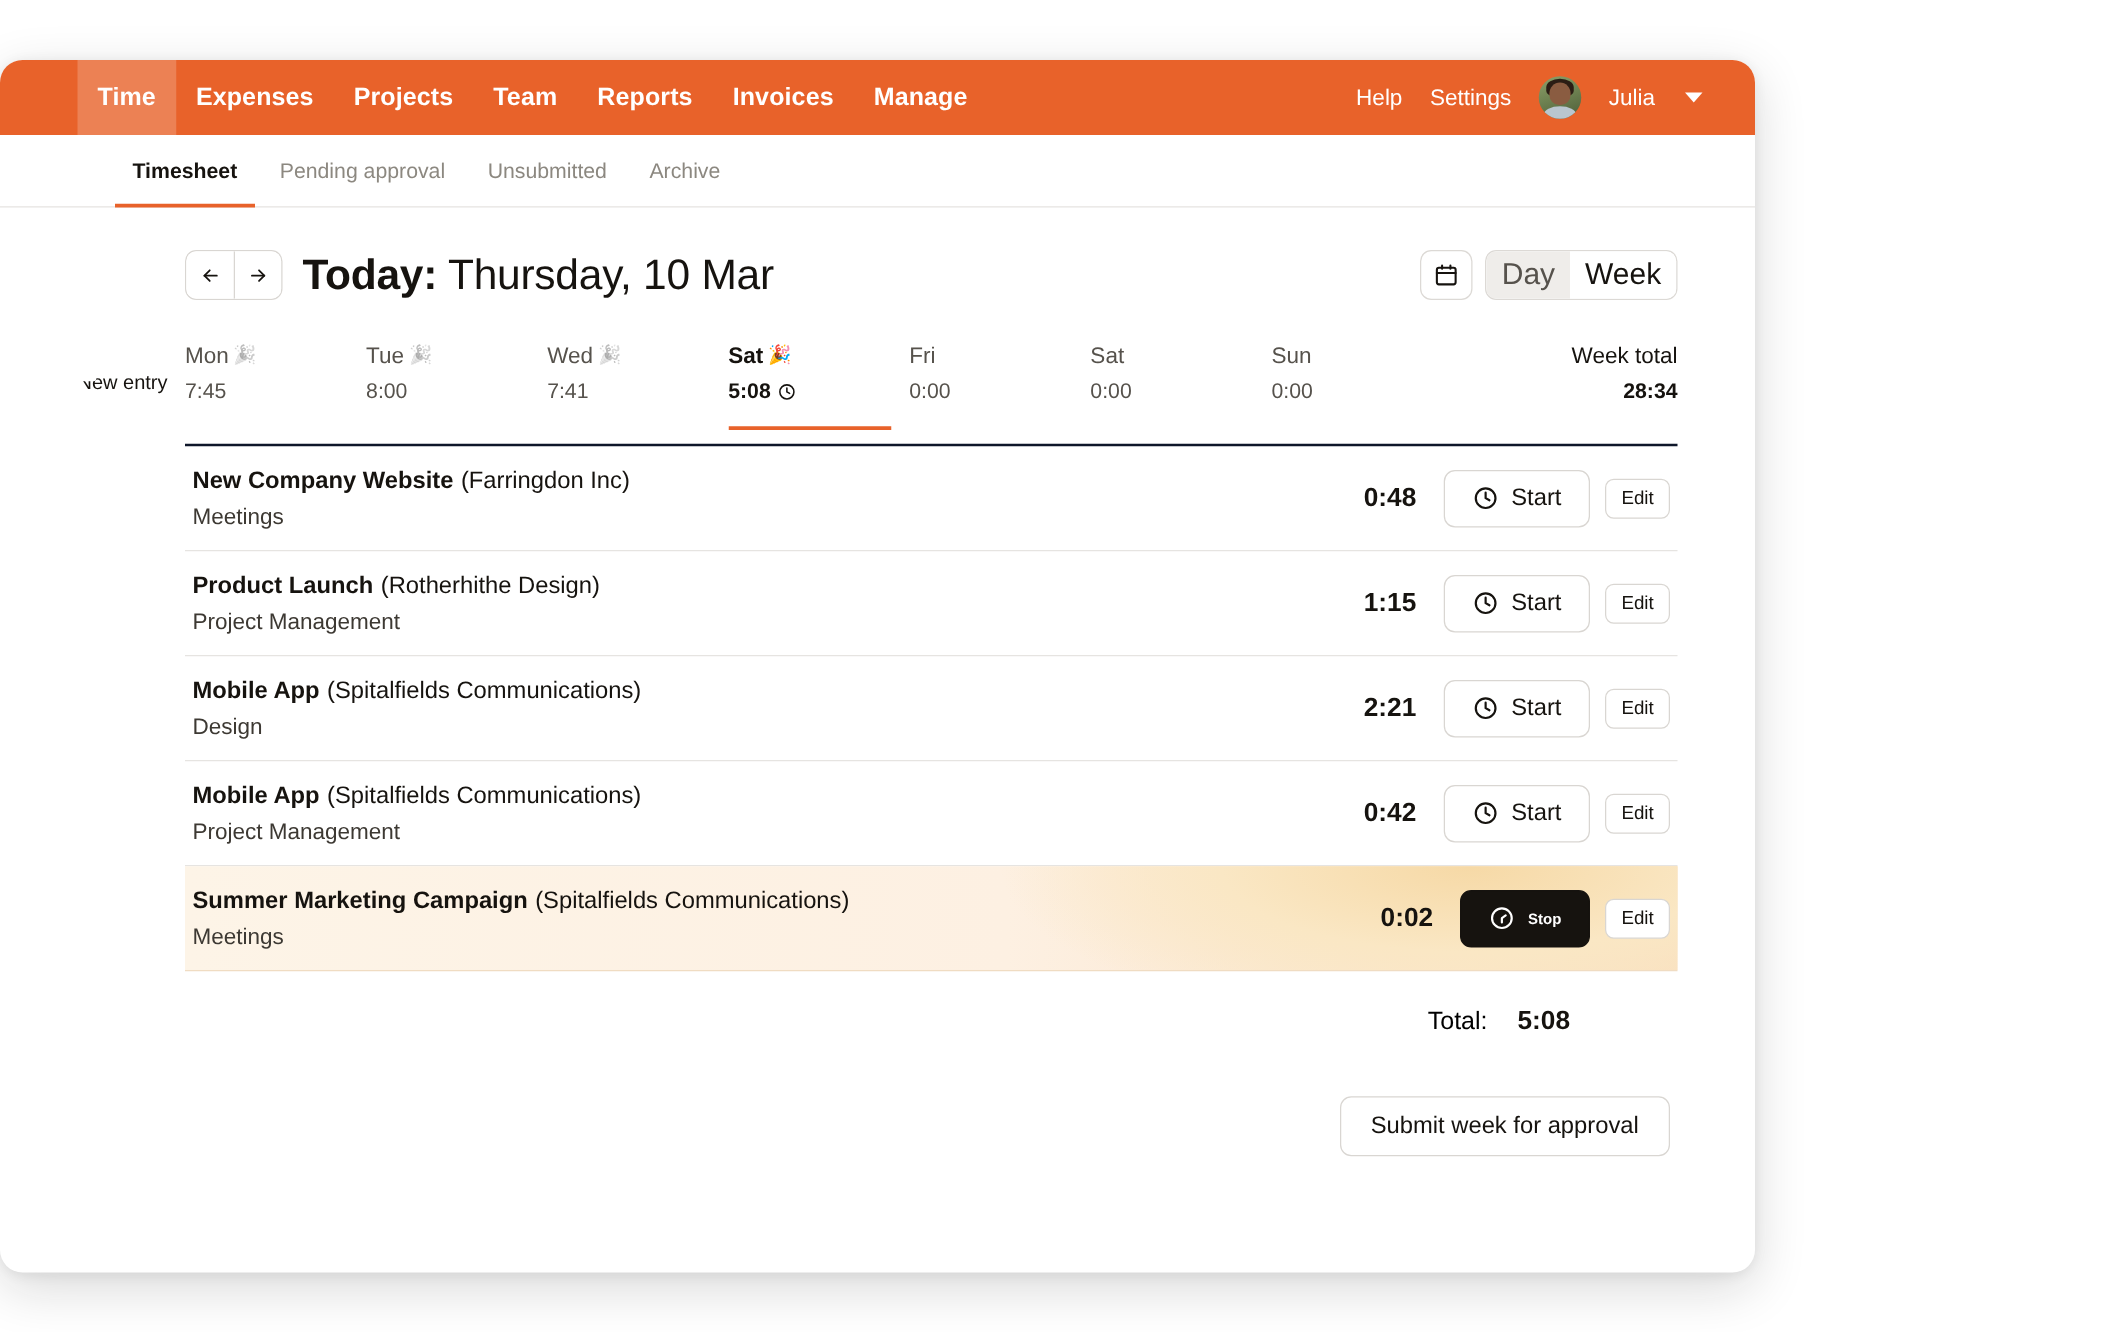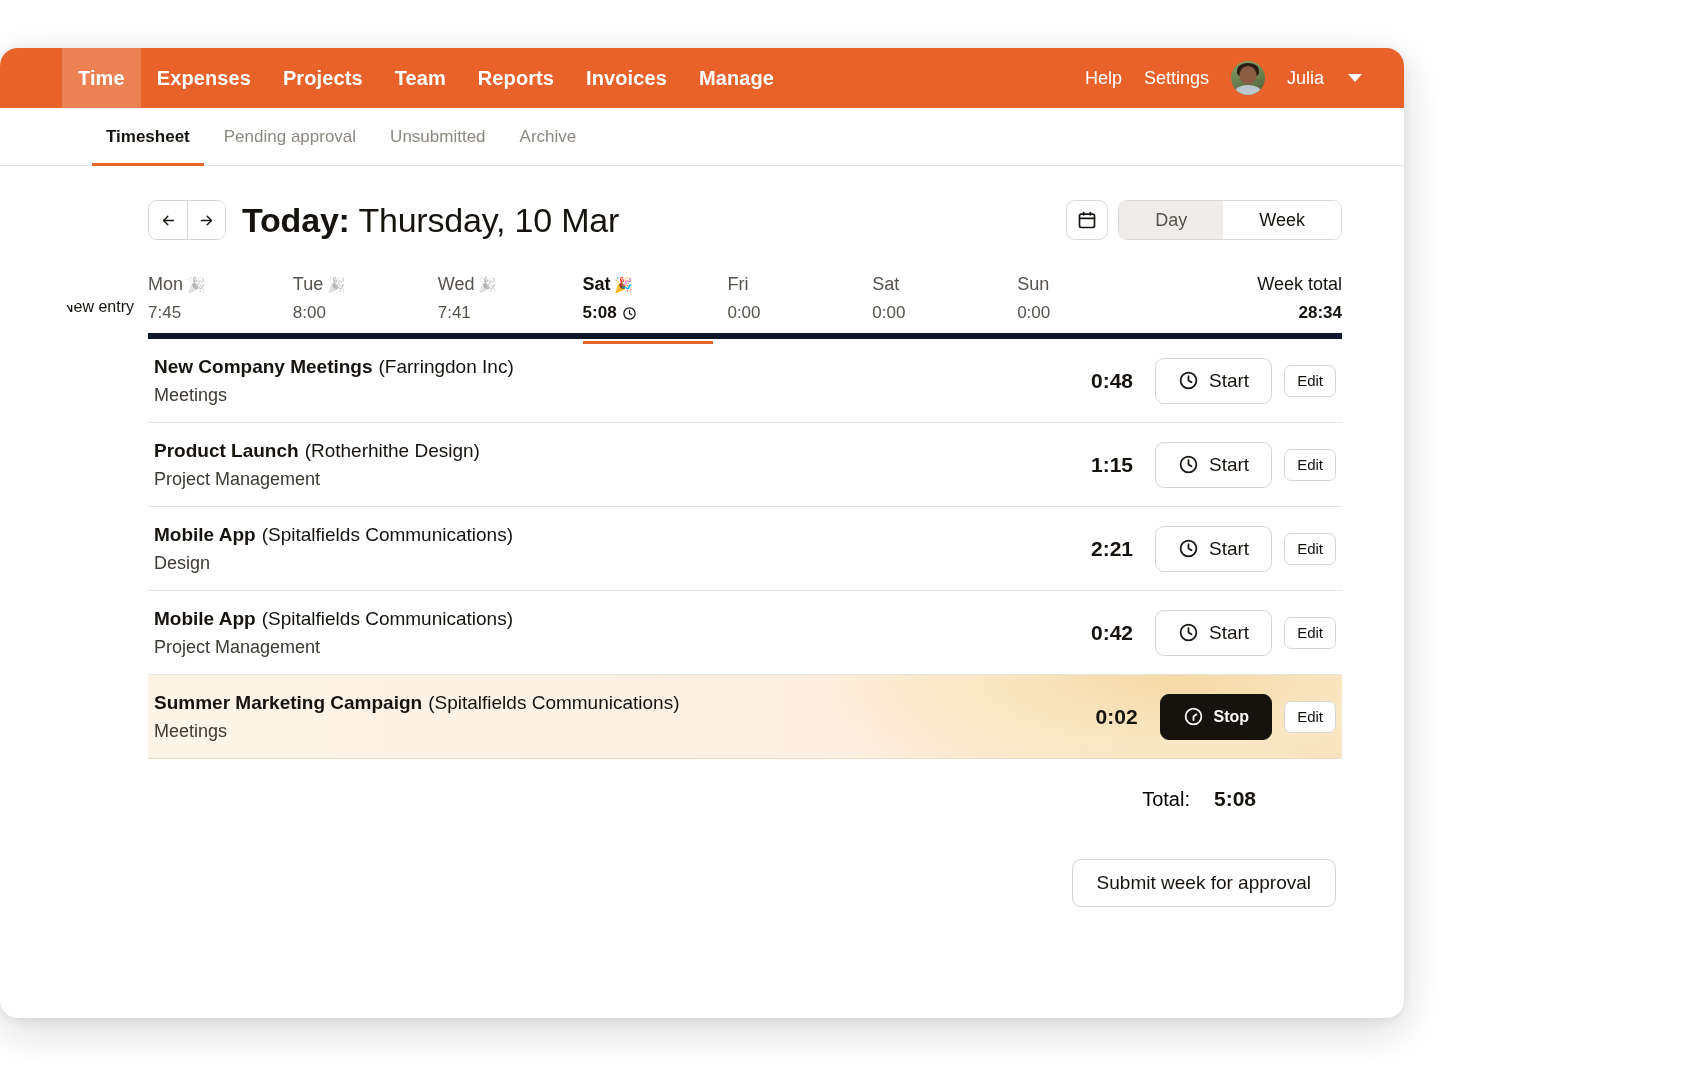--- a/index.html
+++ b/index.html
@@ -204,23 +204,23 @@
     cursor: pointer;
   }
   .seg {
     display: flex;
     border: 1px solid #DCD9D5;
     border-radius: 9px;
     overflow: hidden;
     height: 40px;
   }
   .seg-btn {
-    padding: 0 36px;
+    padding: 0 12px;
     display: flex; align-items: center; justify-content: center;
-    font-size: 18px;
+    font-size: 24px;
     color: #16130F;
     background: #ffffff;
     cursor: pointer;
     white-space: nowrap;
   }
   .seg-btn.inactive { background: #EFEDEA; color: #56524C; }
 
   
   .weekwrap {
     display: flex;
@@ -252,22 +252,22 @@
   .newentry-label {
     margin-top: 10px;
     font-size: 16px;
     color: #16130F;
     white-space: nowrap;
   }
 
   .weekcols {
     flex: 1;
     display: flex;
-    border-bottom: 6px solid #0f172a;
-    padding-bottom: 0;
+    border-bottom: 2px solid #0f172a;
+    padding-bottom: 22px;
     padding-top: 8px;
   }
   .daycol {
     flex: 1;
     position: relative;
     padding-bottom: 10px;
     cursor: pointer;
   }
   .daycol .dname {
     font-size: 18px;
@@ -360,21 +360,21 @@
   }
   .btn-stop {
     display: flex;
     align-items: center;
     gap: 10px;
     height: 46px;
     padding: 0 22px;
     border: 1px solid #16130F;
     border-radius: 9px;
     background: #16130F;
-    font-size: 16px;
+    font-size: 12px;
     font-weight: 700;
     color: #ffffff;
     cursor: pointer;
     white-space: nowrap;
   }
   .btn-edit {
     margin-left: 12px;
     height: 32px;
     padding: 0 12px;
     border: 1px solid #D9D6D2;
@@ -571,21 +571,21 @@
             <div class="weektotal">
               <div class="lbl">Week total</div>
               <div class="val">28:34</div>
             </div>
           </div>
       </div>
 
       <div class="entries" id="entries">
           <div class="entry">
             <div class="entry-main">
-              <div class="entry-title"><b>New Company Meetings</b><span class="client">(Farringdon Inc)</span></div>
+              <div class="entry-title"><b>New Company Website</b><span class="client">(Farringdon Inc)</span></div>
               <div class="entry-task">Meetings</div>
             </div>
             <div class="entry-dur">0:48</div>
             <button class="btn-start">
               <span style="display: inline-flex;">
                 <svg width="21" height="21" viewBox="0 0 24 24" fill="none" stroke="#16130F" stroke-width="2" stroke-linecap="round" stroke-linejoin="round">
                   <circle cx="12" cy="12" r="9"></circle>
                   <polyline points="12 7 12 12 15.5 14"></polyline>
                 </svg>
               </span>

